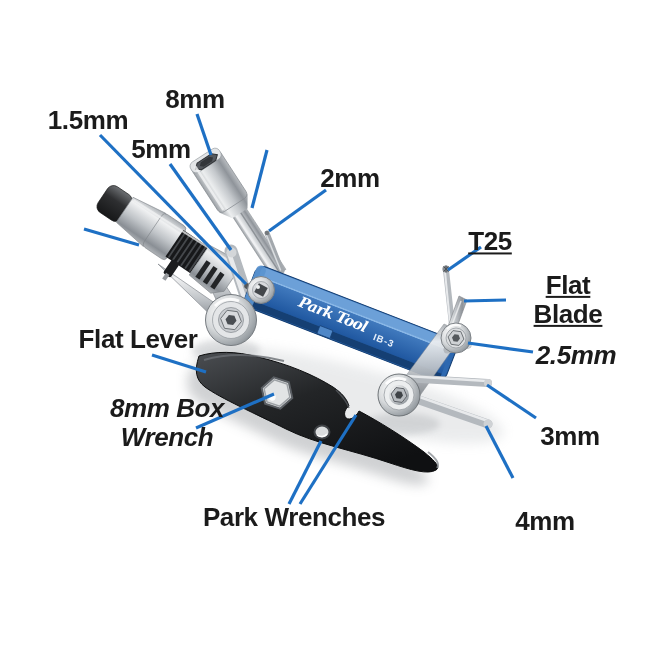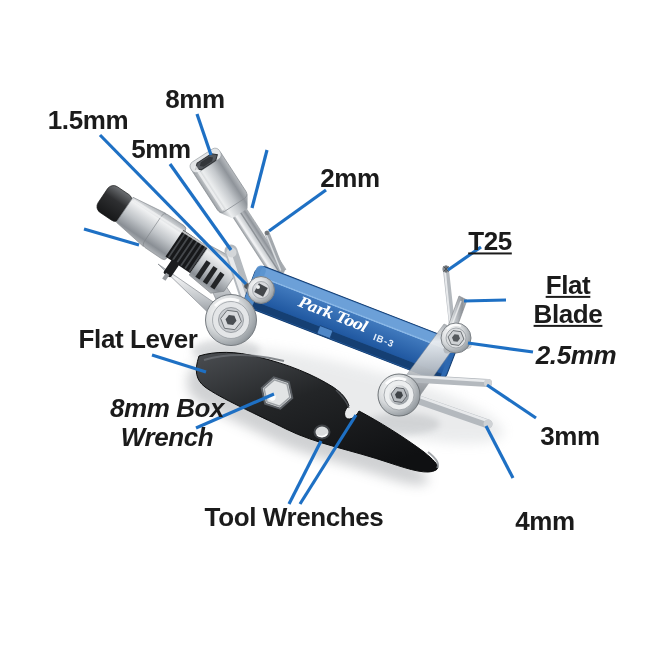--- a/index.html
+++ b/index.html
@@ -230,15 +230,15 @@
       <div class="callout" style="left: 161px; top: 150px;">5mm</div>
       <div class="callout" style="left: 350px; top: 179px;">2mm</div>
       <div class="callout" style="left: 490px; top: 242px; text-decoration: underline;">T25</div>
       <div class="callout" style="left: 568px; top: 300px; text-decoration: underline;">Flat Blade</div>
       <div class="callout" style="left: 576px; top: 356px; font-style: italic;">2.5mm</div>
       <div class="callout" style="left: 570px; top: 437px;">3mm</div>
       <div class="callout" style="left: 545px; top: 489px; margin-top: 33px;">4mm</div>
       <div class="callout" style="left: 138px; top: 340px;">Flat Lever</div>
       <div class="callout" style="left: 167px; top: 423px; font-style: italic;">8mm Box
 Wrench</div>
-      <div class="callout" style="left: 294px; top: 518px;">Tool Wrenches</div>
+      <div class="callout" style="left: 294px; top: 518px;">Park Wrenches</div>
     </div>
 </div>
 
 </body></html>

